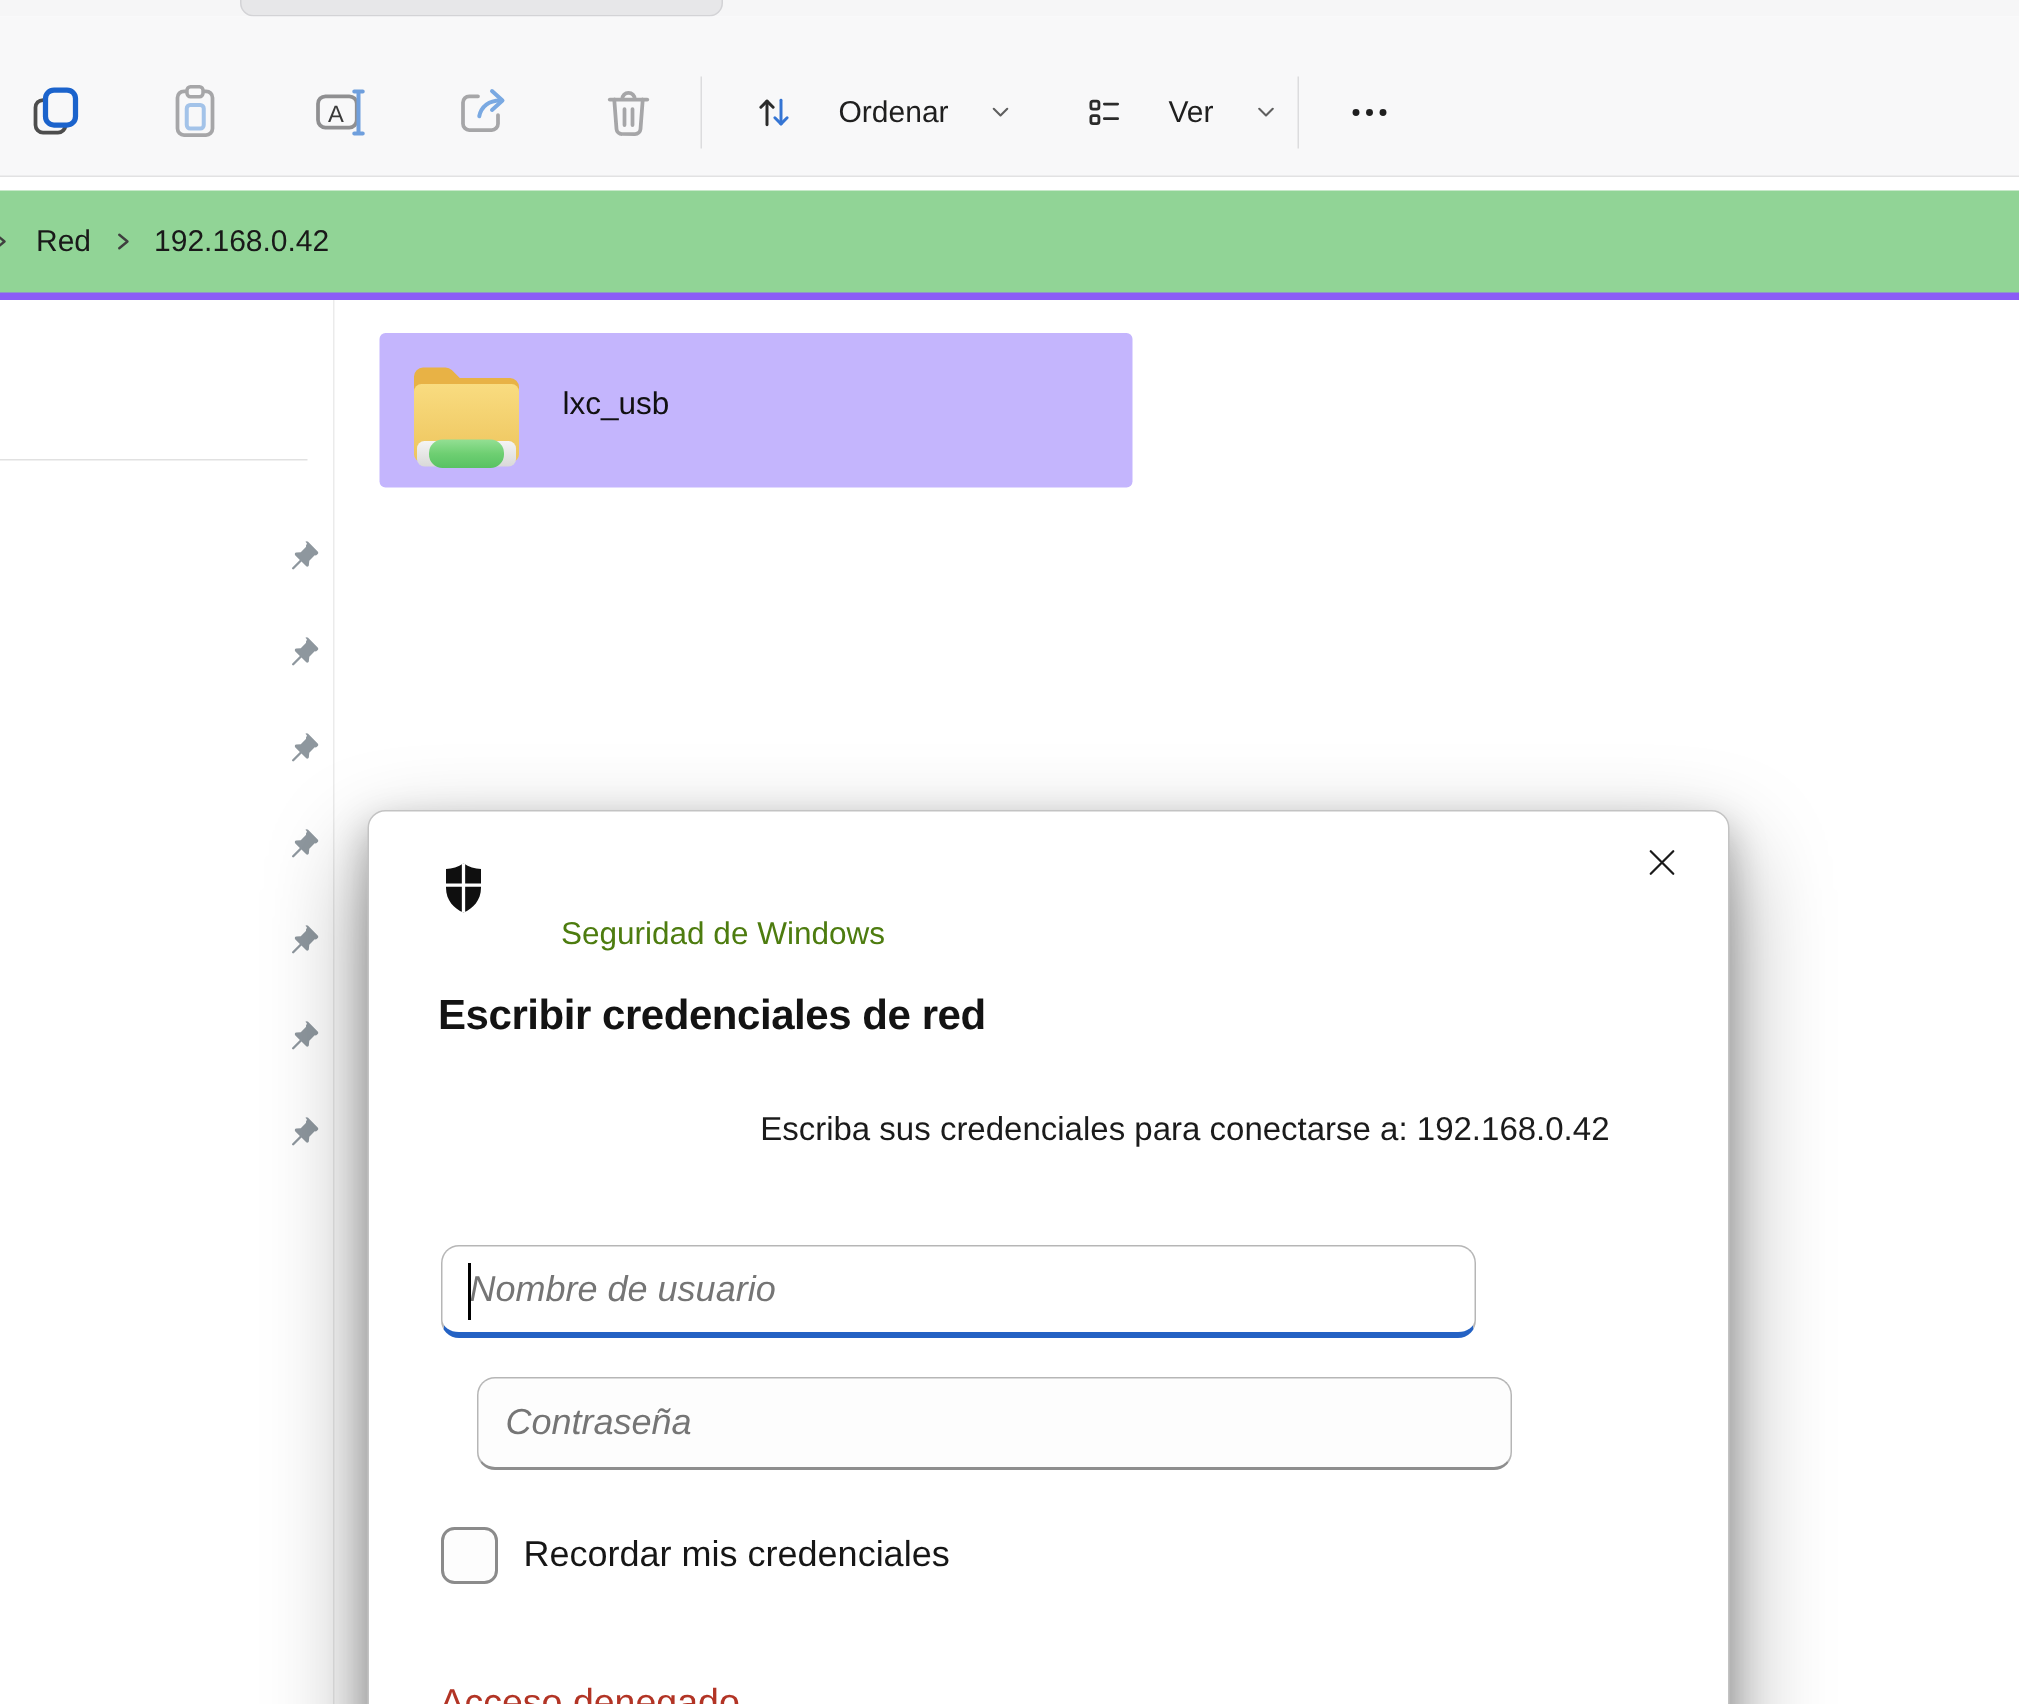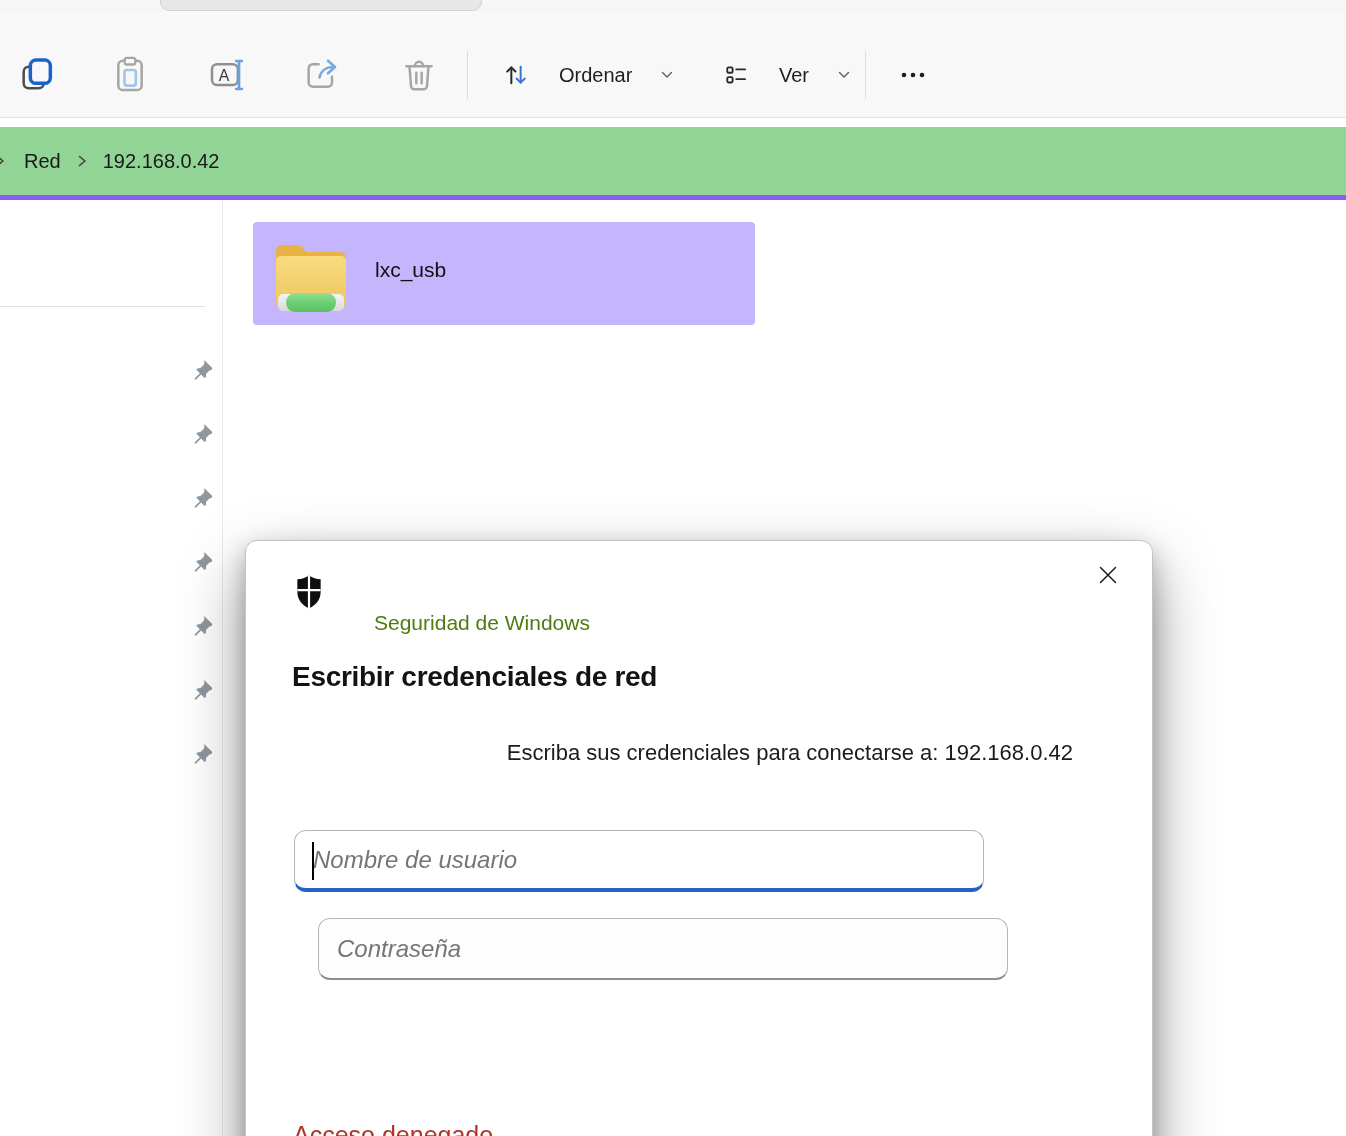--- a/index.html
+++ b/index.html
@@ -309,19 +309,23 @@
 
       <div class="field-wrap field-user">
         <input class="txt-input focused" type="text" placeholder="Nombre de usuario" style="">
         <div class="caret"></div>
       </div>
 
       <div class="field-wrap field-pass">
         <input class="txt-input" type="text" placeholder="Contraseña" style="">
       </div>
 
+      <div class="chk-row">
+        <div class="chk-box"></div>
+        <span class="chk-label">Recordar mis credenciales</span>
+      </div>
 
       <div class="dlg-error">Acceso denegado.</div>
 
     </div>
   </div>
 
 </div>
 
 </body></html>

